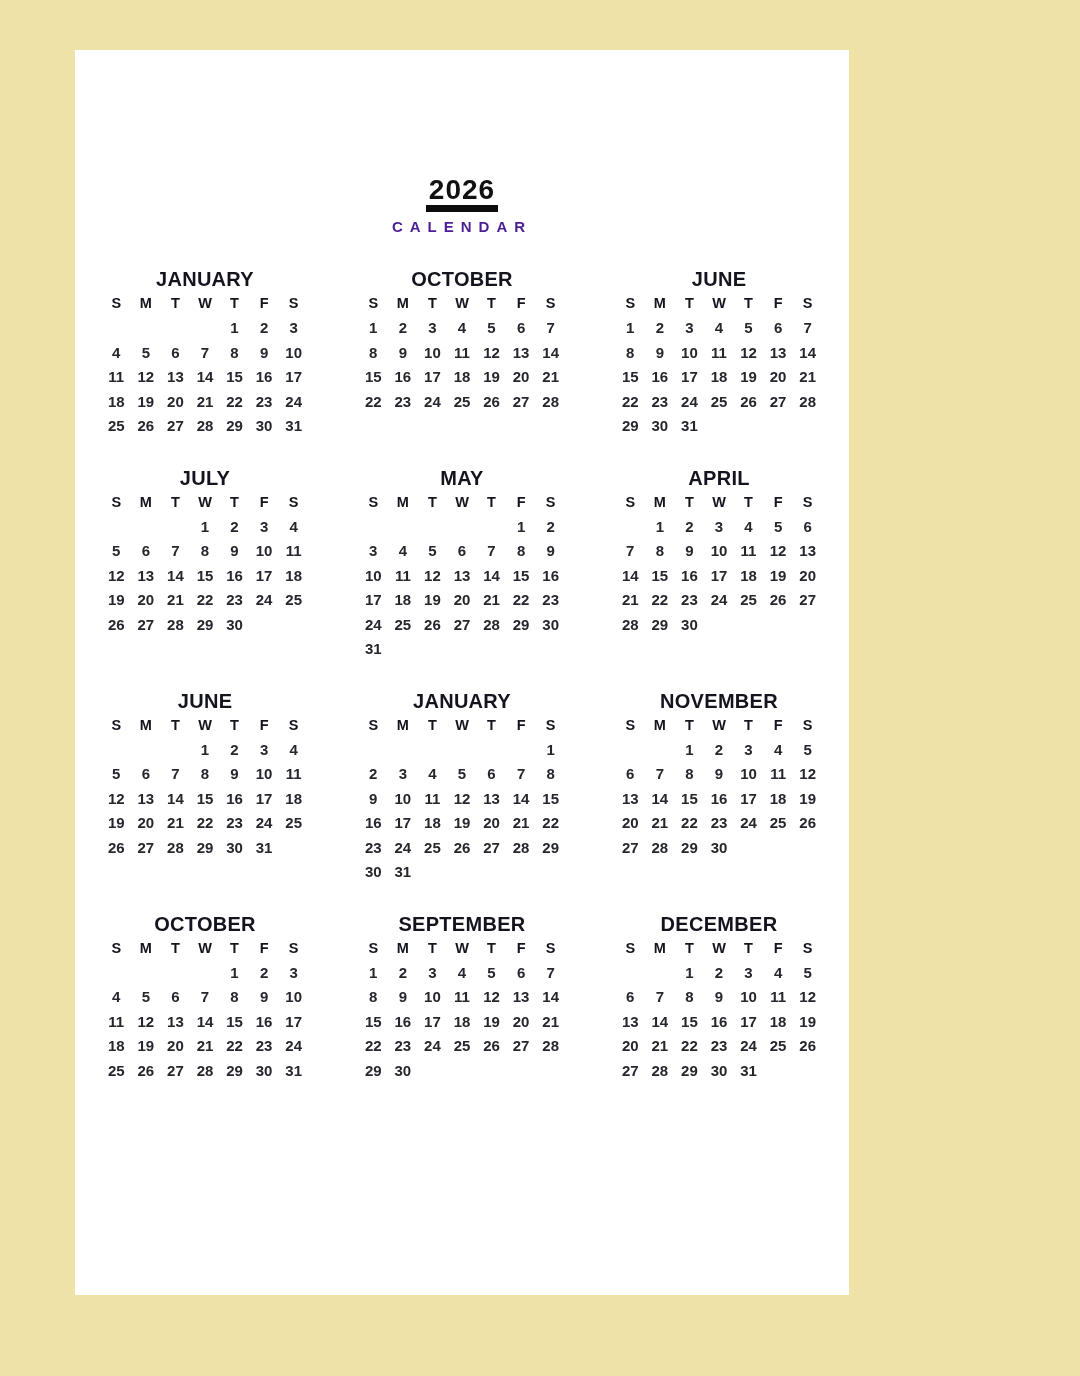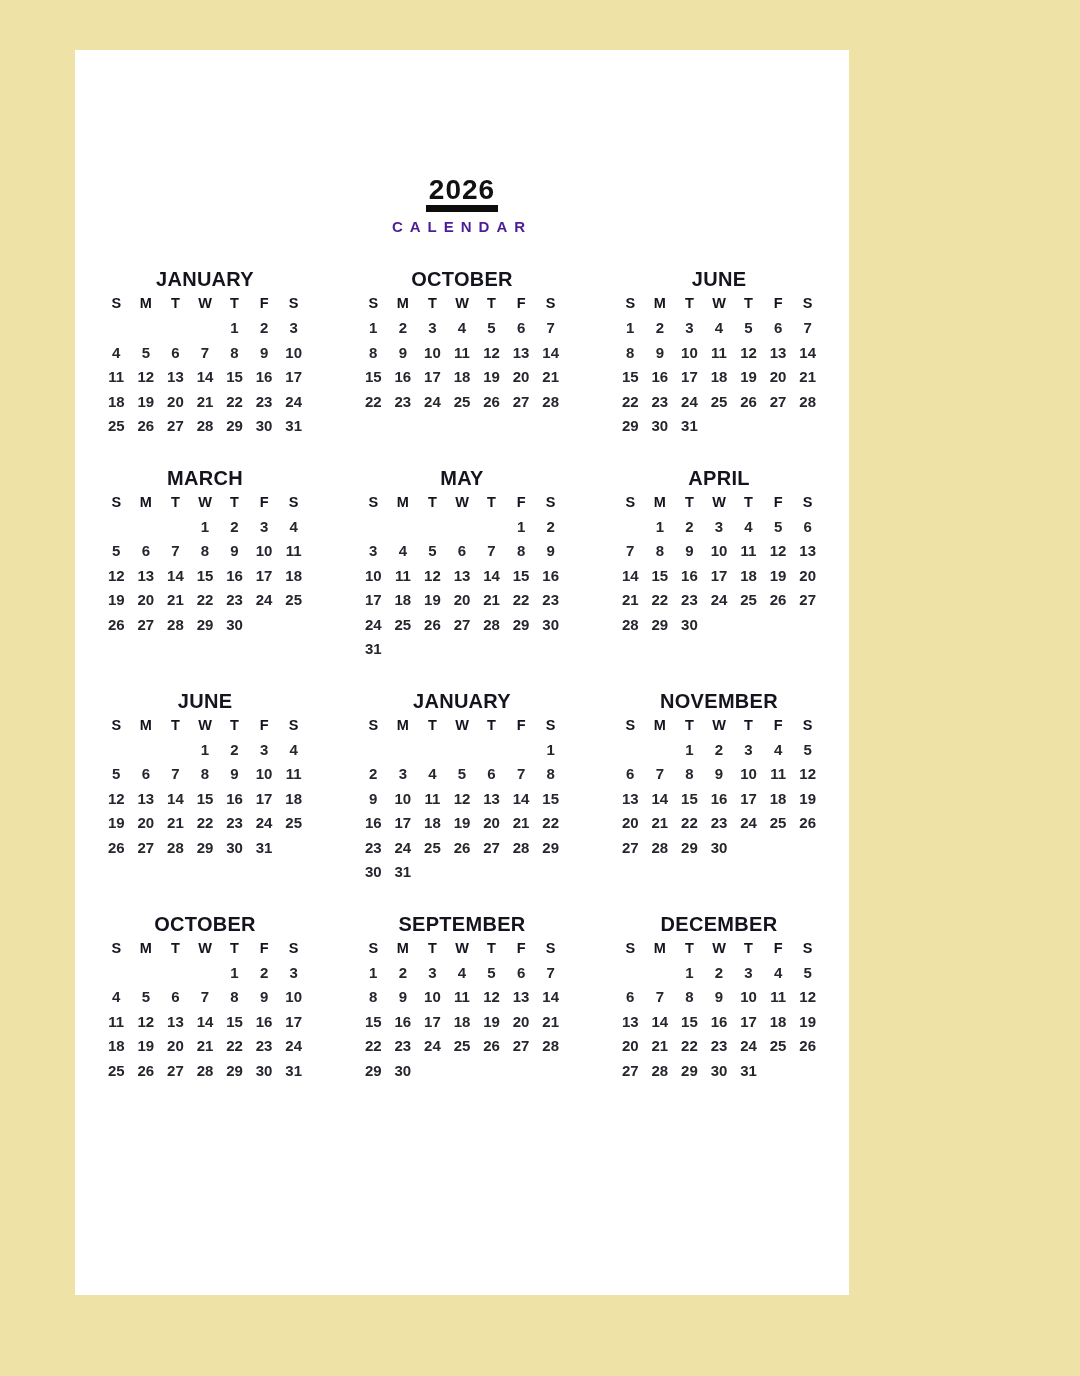--- a/index.html
+++ b/index.html
@@ -264,21 +264,21 @@
               <td>31</td>
               <td></td>
               <td></td>
               <td></td>
               <td></td>
             </tr>
           </tbody>
         </table>
       </div>
       <div class="month">
-        <div class="month-title">MARCH</div>
+        <div class="month-title">JULY</div>
         <table class="month-table">
           <thead>
             <tr>
               <th>S</th>
               <th>M</th>
               <th>T</th>
               <th>W</th>
               <th>T</th>
               <th>F</th>
               <th>S</th>

